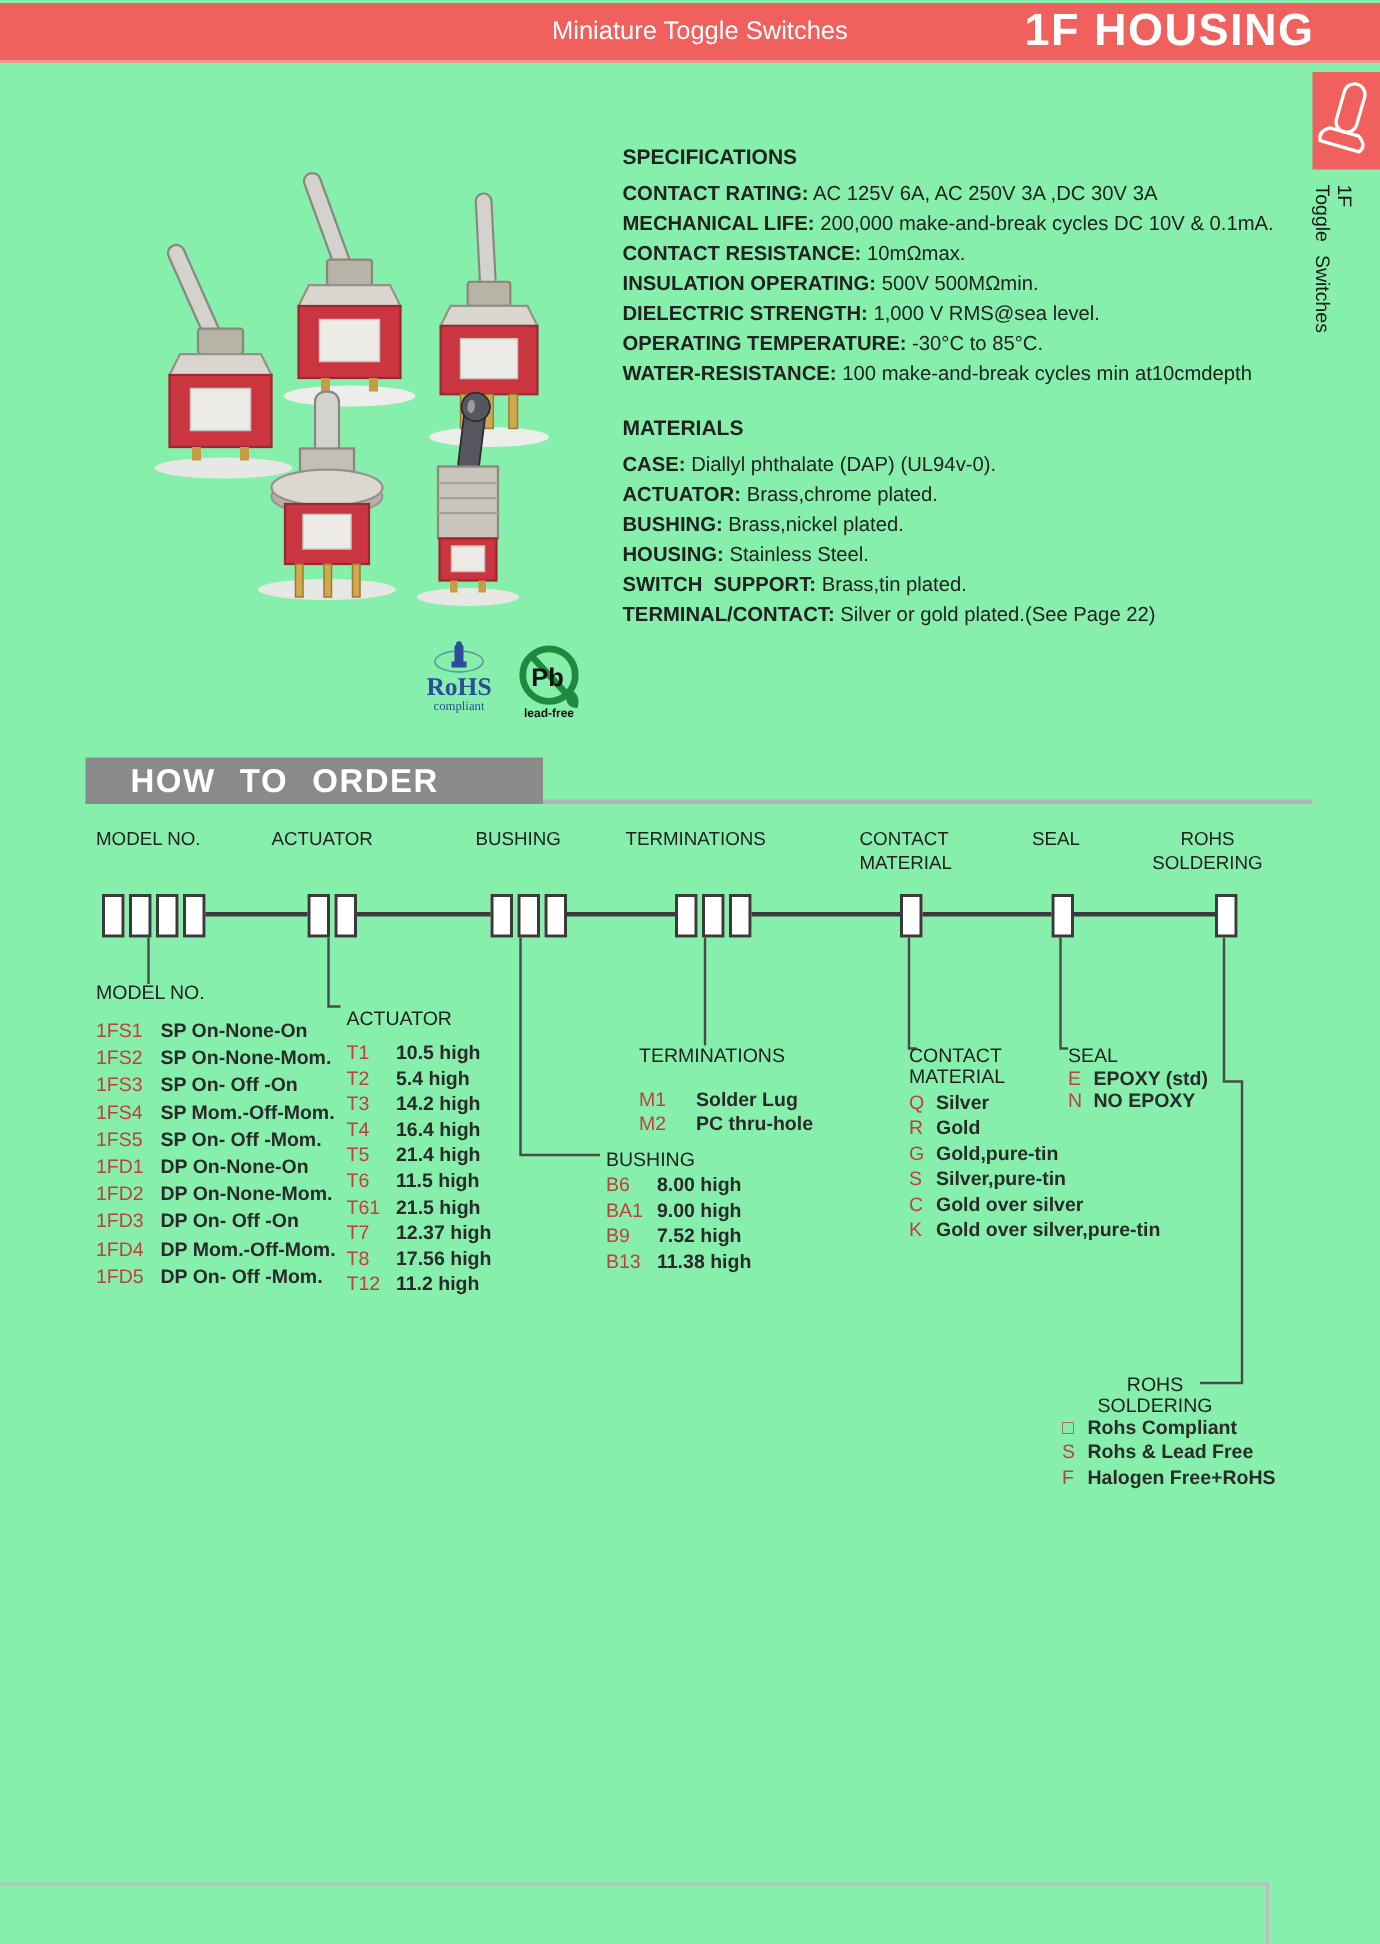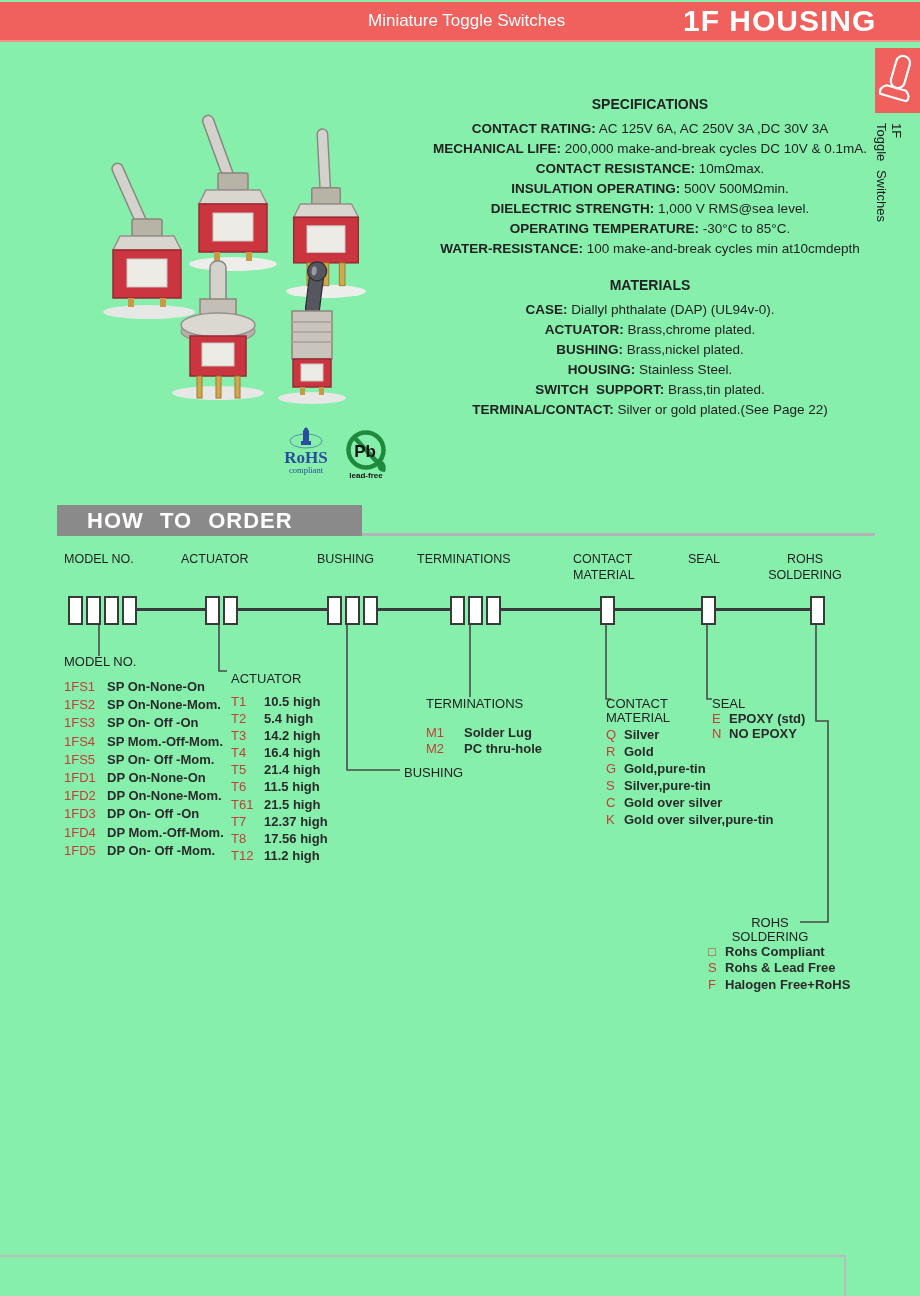--- a/index.html
+++ b/index.html
@@ -18,21 +18,21 @@
   .topbar .subtitle{position:absolute;left:368px;top:9px;font-size:17px;color:#fff;}
   .topbar .series{position:absolute;left:683px;top:2px;font-size:30px;font-weight:bold;color:#fff;letter-spacing:1px;}
 
   
   .sidetab{position:absolute;left:875px;top:48px;width:45px;height:65px;background:var(--accent);}
   .vlabel{position:absolute;left:874px;top:123px;height:140px;writing-mode:vertical-rl;
           font-size:13px;line-height:15px;color:#1a1a1a;}
   .vlabel div{white-space:nowrap;}
 
   
-  .textblock{position:absolute;width:470px;font-size:13.5px;text-align:center;}
+  .textblock{position:absolute;width:470px;font-size:13.5px;}
   .tb-title{font-weight:bold;font-size:14px;margin-bottom:7px;}
   .srow{line-height:20px;}
   .srow b{white-space:pre;}
   .srow span{white-space:pre-wrap;}
 
   
   .order-bar{position:absolute;left:57px;top:505px;width:305px;height:31px;background:var(--bar-gray);}
   .order-bar span{position:absolute;left:30px;top:3px;color:#fff;font-weight:bold;font-size:22px;word-spacing:9px;letter-spacing:1px;}
   .order-rule{position:absolute;left:57px;top:533px;width:818px;height:3px;background:#b3b3b3;}
 
@@ -401,20 +401,42 @@
 
         <div class="row">
           <span class="code">M2</span>
           <span class="desc">PC thru-hole</span>
         </div>
       </div>
   </div>
 
   <div class="olist" id="blk-bushing">
     <div class="ltitle">BUSHING</div>
+    <div class="rows">
+
+        <div class="row">
+          <span class="code">B6</span>
+          <span class="desc">8.00 high</span>
+        </div>
+
+        <div class="row">
+          <span class="code">BA1</span>
+          <span class="desc">9.00 high</span>
+        </div>
+
+        <div class="row">
+          <span class="code">B9</span>
+          <span class="desc">7.52 high</span>
+        </div>
+
+        <div class="row">
+          <span class="code">B13</span>
+          <span class="desc">11.38 high</span>
+        </div>
+      </div>
   </div>
 
   <div class="olist" id="blk-contact">
     <div class="ltitle2">CONTACT</div>
     <div class="ltitle2">MATERIAL</div>
     <div class="rows">
 
         <div class="row">
           <span class="code">Q</span>
           <span class="desc">Silver</span>

